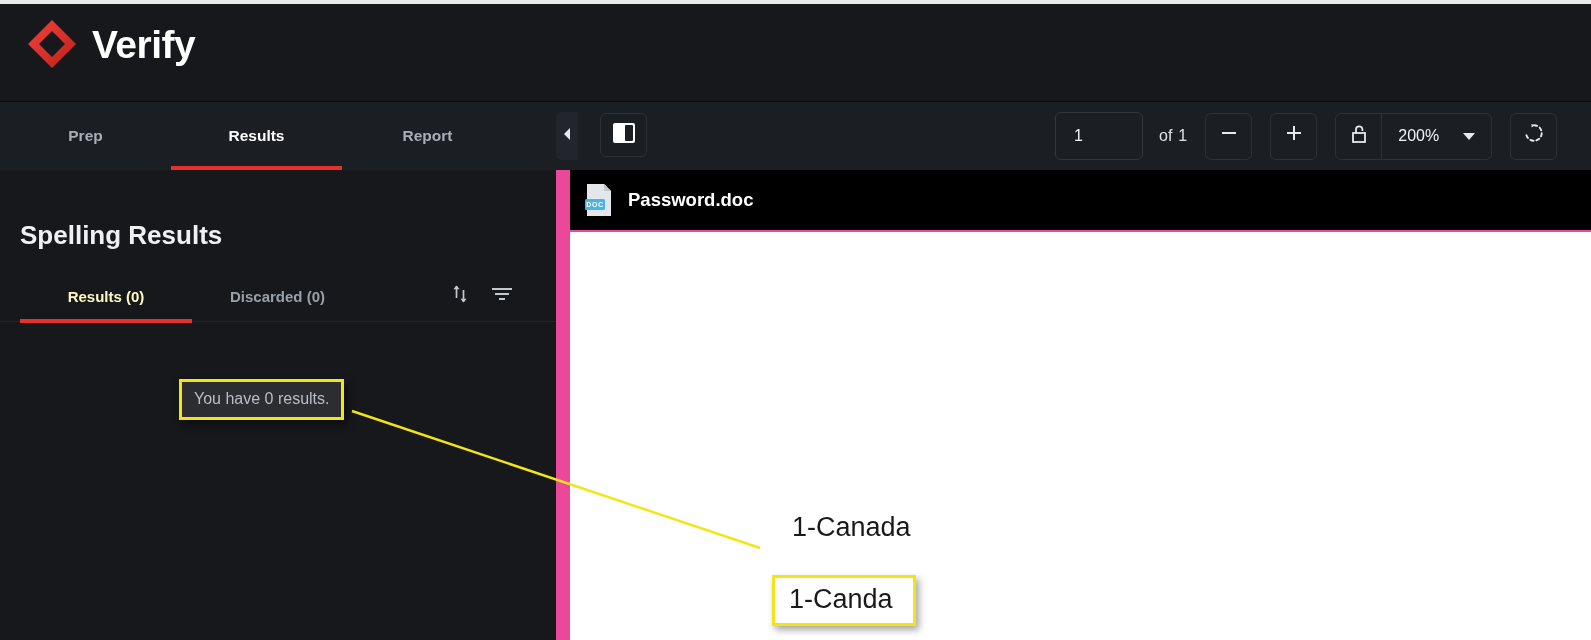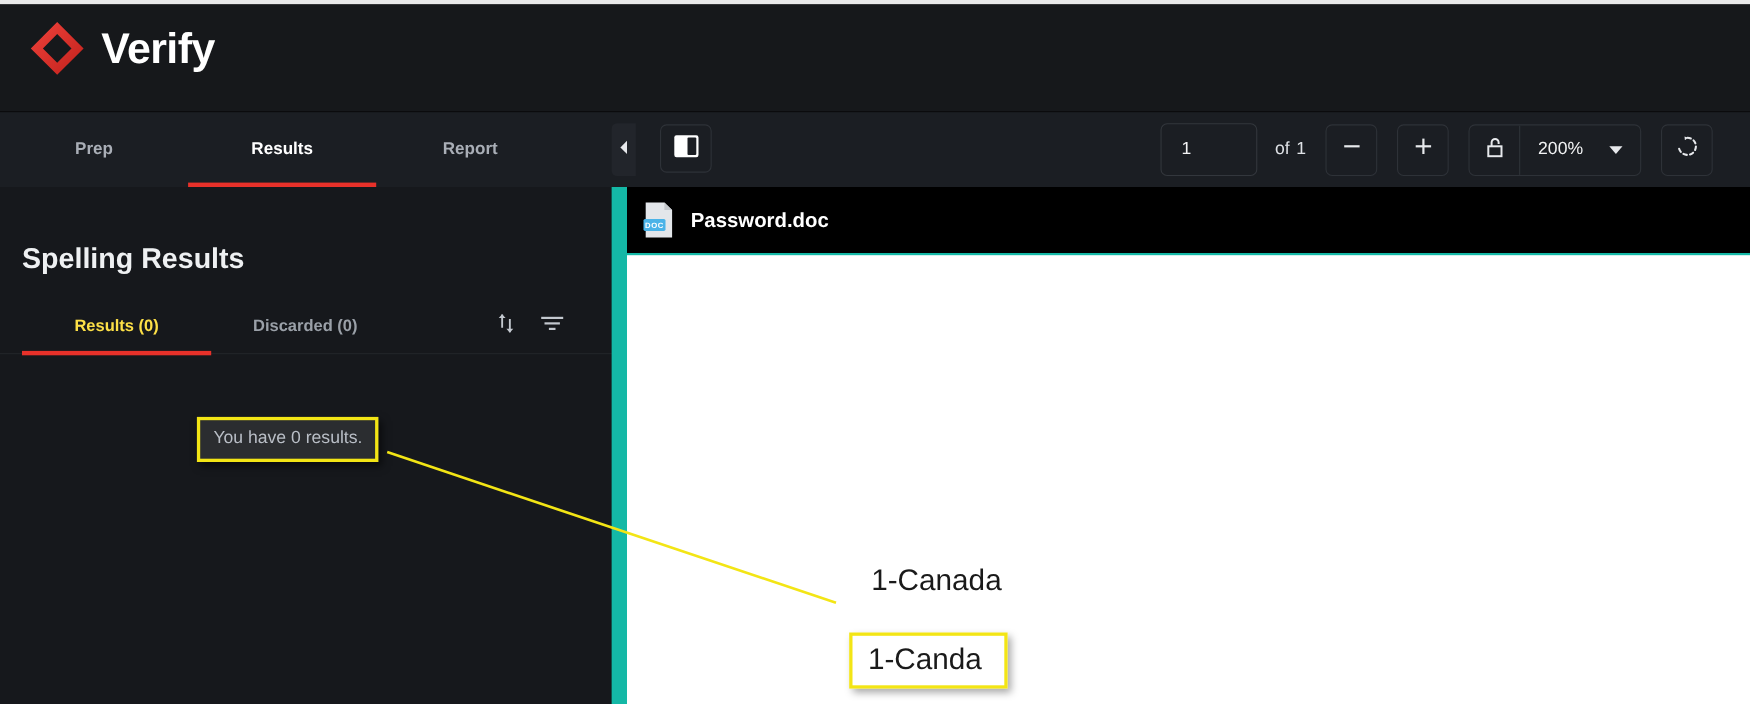--- a/index.html
+++ b/index.html
@@ -141,21 +141,21 @@
   }
   .sub-tabs {
     position: absolute; left: 0; top: 100px; width: 556px; height: 52px;
     border-bottom: 1px solid #22252a;
   }
   .sub-tab {
     position: absolute; top: 0; height: 52px;
     display: flex; align-items: center; justify-content: center;
     font-size: 15px; font-weight: bold; color: #9aa0a8; cursor: pointer;
   }
-  .sub-tab.active { color: #fde047; }
+  .sub-tab.active { color: #fef9c3; }
   .sub-tab.active::after {
     content: ""; position: absolute; left: 0; right: 0; bottom: -1px;
     height: 4px; background: #e8312a;
   }
   #sub-tab-results { left: 20px; width: 172px; }
   #sub-tab-discarded { left: 200px; width: 155px; }
   .side-icon-btn {
     position: absolute; top: 108px;
     width: 36px; height: 36px;
     display: flex; align-items: center; justify-content: center;
@@ -172,21 +172,21 @@
     border: 3px solid #f3e515;
     color: #b9bec6; font-size: 16px;
     box-shadow: 3px 4px 7px rgba(0,0,0,0.55);
     white-space: nowrap;
   }
 
   
   .viewer {
     position: absolute; left: 556px; top: 170px;
     width: 1035px; height: 470px;
-    background: #14b8a6;
+    background: #ec4899;
   }
   .doc-header {
     position: absolute; left: 14px; top: 0; width: 1021px; height: 60px;
     display: flex; align-items: center; gap: 14px;
     background: #000000; padding-left: 14px;
   }
   .doc-icon { width: 30px; height: 34px; position: relative; flex: 0 0 auto; }
   .doc-name { color: #ffffff; font-size: 18.5px; font-weight: bold; }
   .doc-page {
     position: absolute; left: 14px; top: 62px;

